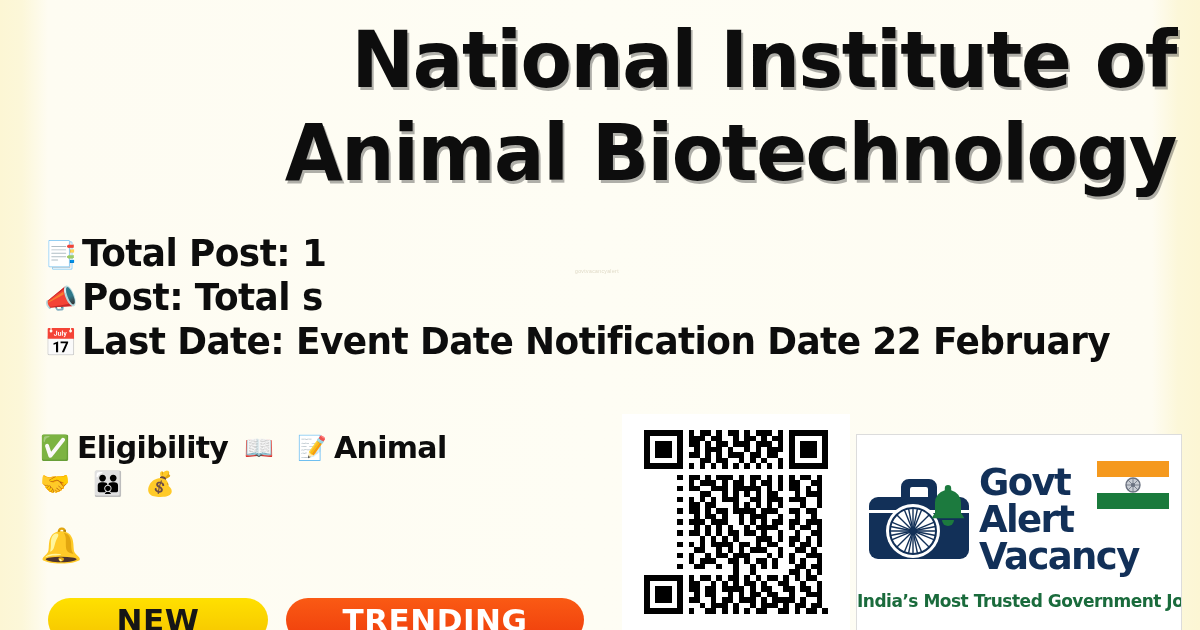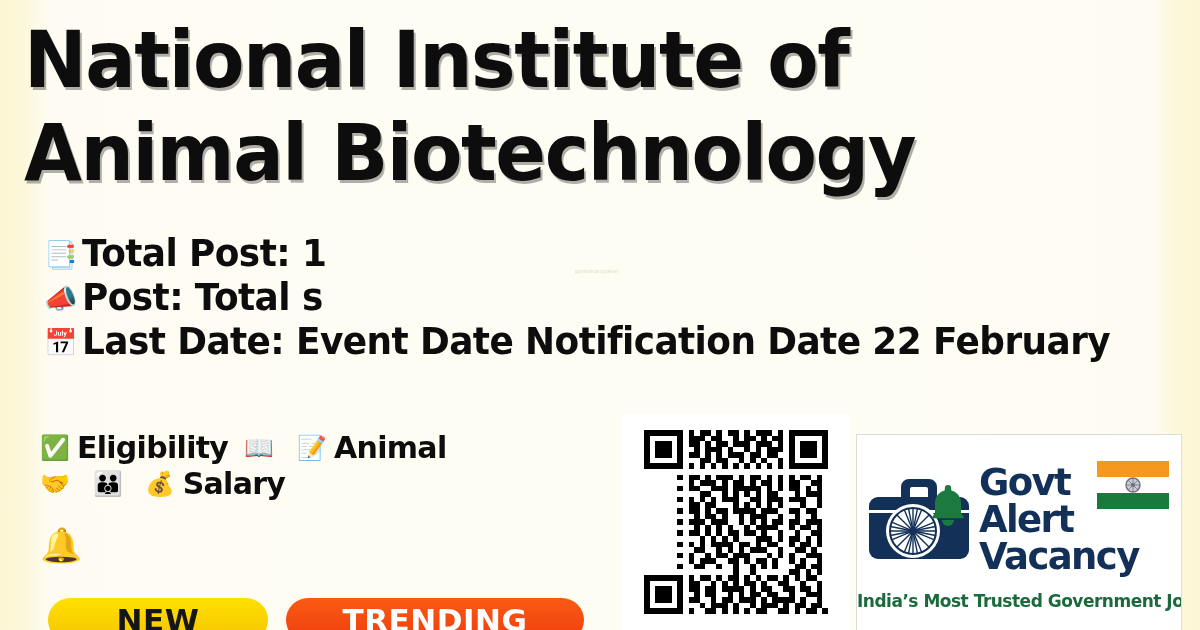--- a/index.html
+++ b/index.html
@@ -29,21 +29,21 @@
         #fcf7d9 1178px,
         #fcf6d4 1200px);
   }
 
   
   .title-block {
     position: absolute;
     left: 0;
     top: 14px;
     width: 1200px;
-    text-align: left;
+    text-align: right;
   }
   .title-line {
     font-family: "DejaVu Sans", sans-serif;
     font-weight: bold;
     font-size: 78px;
     line-height: 93px;
     letter-spacing: -1.5px;
     color: #0d0d0d;
     text-shadow: 2px 3px 0 rgba(30,30,30,0.35);
     white-space: nowrap;
@@ -302,21 +302,20 @@
     </div>
     <div class="feature-row">
       <span class="feature-item">
         <span class="feature-ico">🤝</span>
       </span>
       <span class="feature-item">
         <span class="feature-ico">👪</span>
       </span>
       <span class="feature-item">
         <span class="feature-ico">💰</span>
-        <span class="feature-label">Salary</span>
       </span>
     </div>
   </div>
 
   <div class="notif">
     <span class="notif-ico">🔔</span>
   </div>
 
   <div class="badges">
     <div class="badge badge-new">NEW</div>

